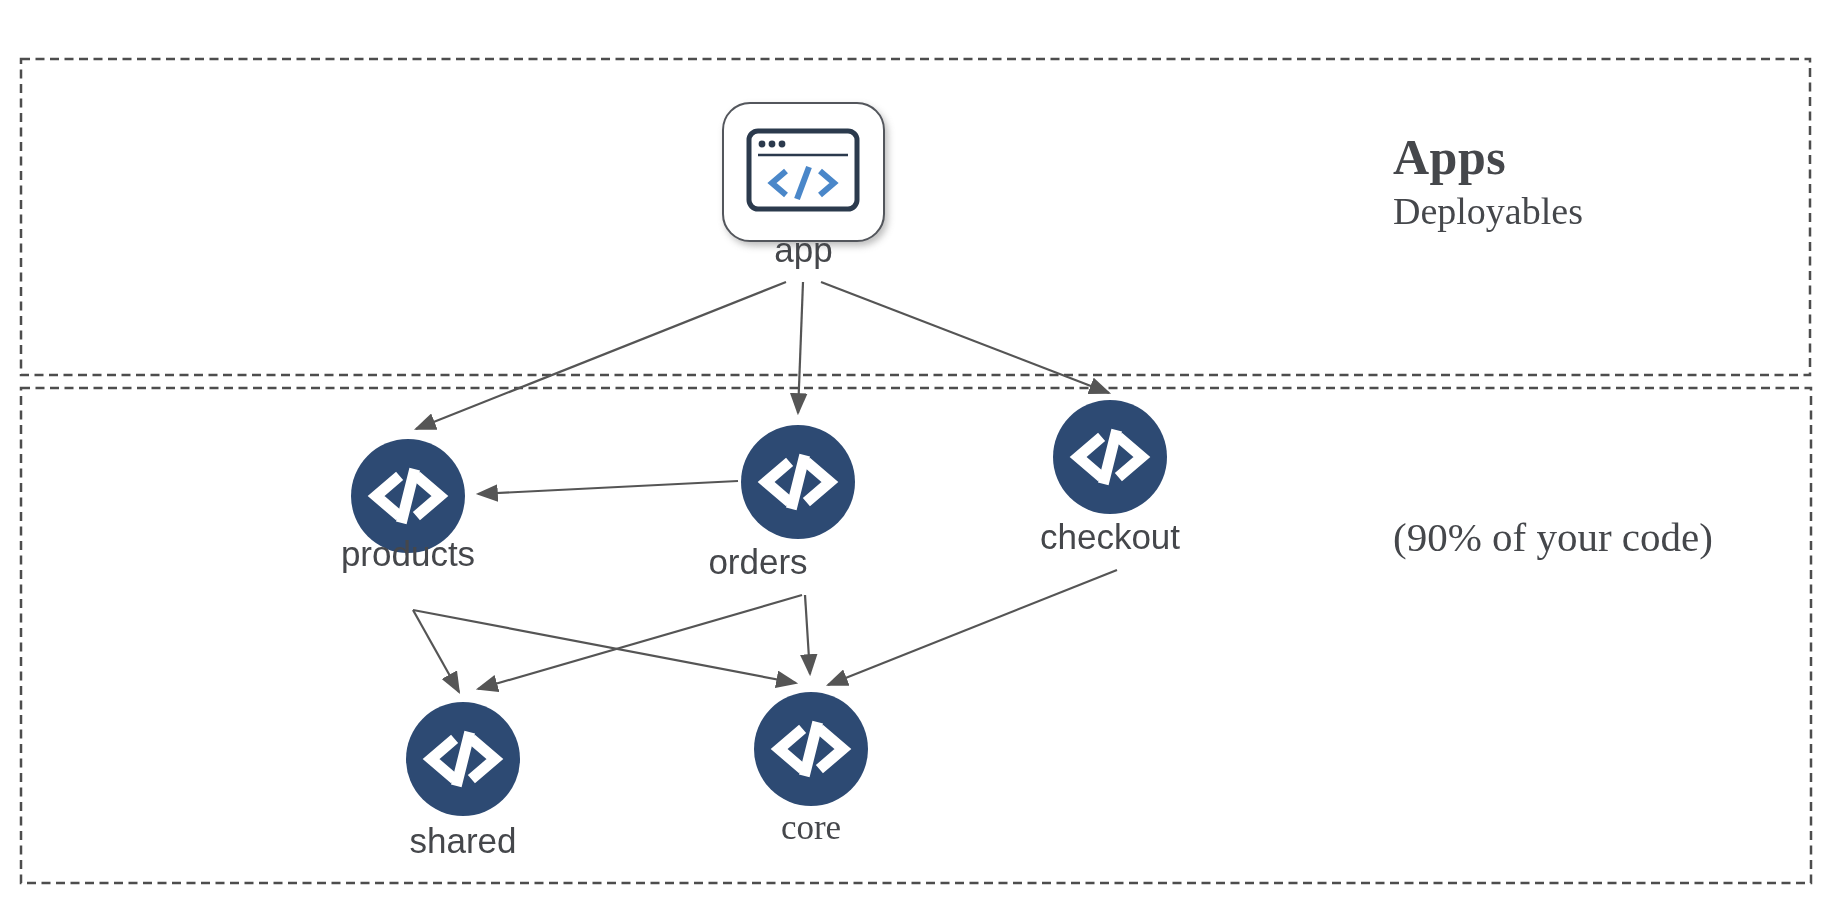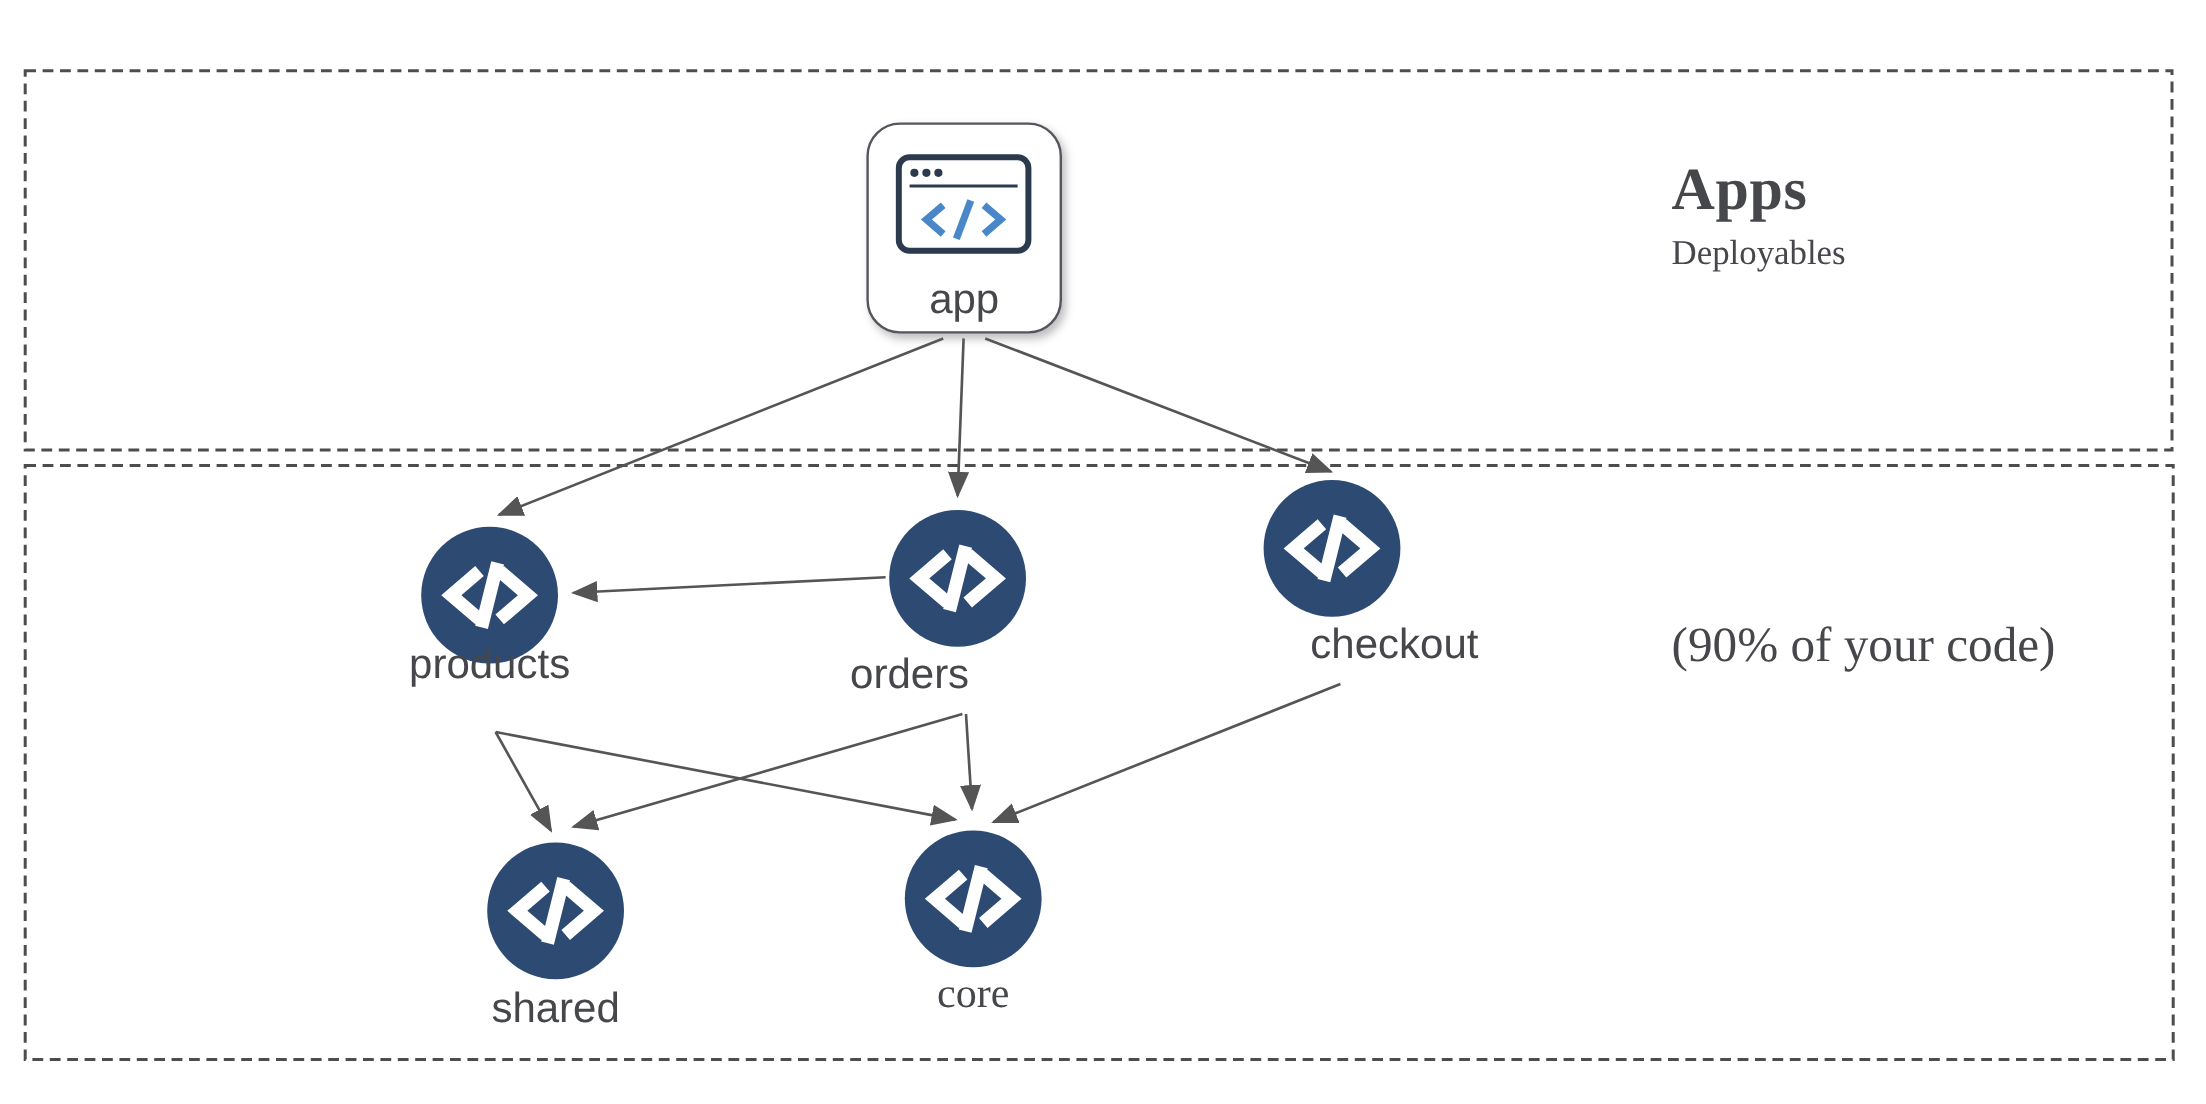--- a/index.html
+++ b/index.html
@@ -34,21 +34,21 @@
     stroke-width: 2.2;
     fill: none;
     marker-end: url(#arrowhead);
   }
   #arrowhead path { fill: var(--edge, #555555); }
 
   
   .app-card {
     position: absolute;
     left: 722px; top: 102px;
-    width: 163px; height: 176px;
+    width: 163px; height: 140px;
     box-sizing: border-box;
     background: #ffffff;
     border: 2.5px solid var(--card-border, #53565c);
     border-radius: 28px;
     box-shadow: 3px 4px 7px rgba(110,110,110,0.45);
   }
   .browser-icon {
     position: absolute;
     left: 22px; top: 24px;
     width: 114px; height: 84px;
@@ -98,21 +98,21 @@
 
   
   .section-label { position: absolute; left: 1393px; font-family: Liberation Serif, serif; }
   .section-title {
     font-size: 50px;
     line-height: 58px;
     font-weight: bold;
     letter-spacing: 0.5px;
   }
   .section-subtitle {
-    font-size: 29px;
+    font-size: 38px;
     line-height: 46px;
     margin-top: 2px;
   }
   .section-label.libs .section-subtitle { font-size: 41px; }
 </style>
 </head>
 <body>
 
 <div class="stage">
 
@@ -169,21 +169,21 @@
   </div>
   <div class="node-label" style="left:648px; top:542px;">orders</div>
 
   <div class="lib-node" style="left:1053px; top:400px;">
     <svg class="code-glyph" viewBox="0 0 100 100">
       <path d="M40 26 L12 50 L40 74"></path>
       <path d="M58 18 L42 82"></path>
       <path d="M60 26 L88 50 L60 74"></path>
     </svg>
   </div>
-  <div class="node-label" style="left:1052px; top:517px;">checkout</div>
+  <div class="node-label" style="left:1000px; top:517px;">checkout</div>
 
   <div class="lib-node" style="left:406px; top:702px;">
     <svg class="code-glyph" viewBox="0 0 100 100">
       <path d="M40 26 L12 50 L40 74"></path>
       <path d="M58 18 L42 82"></path>
       <path d="M60 26 L88 50 L60 74"></path>
     </svg>
   </div>
   <div class="node-label" style="left:353px; top:821px;">shared</div>
 

